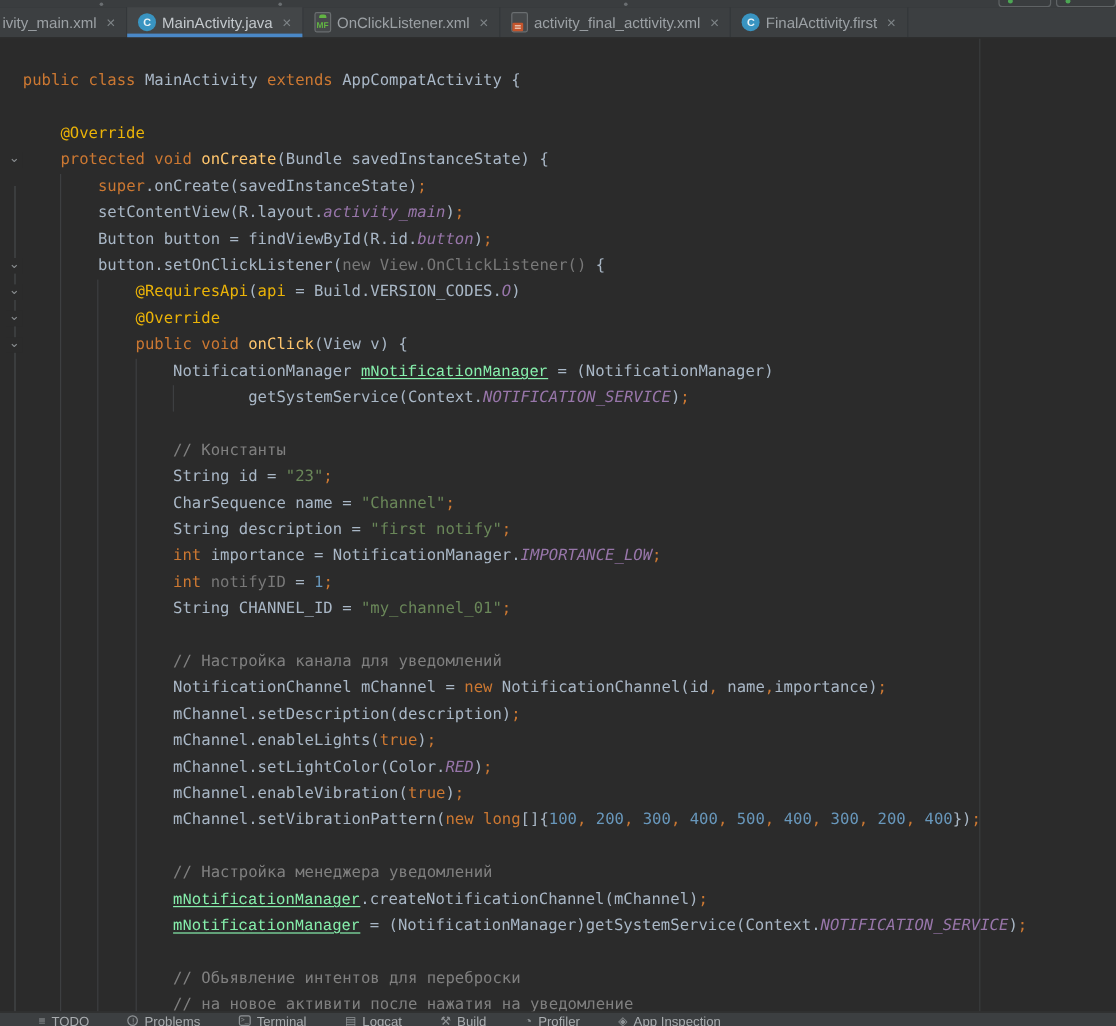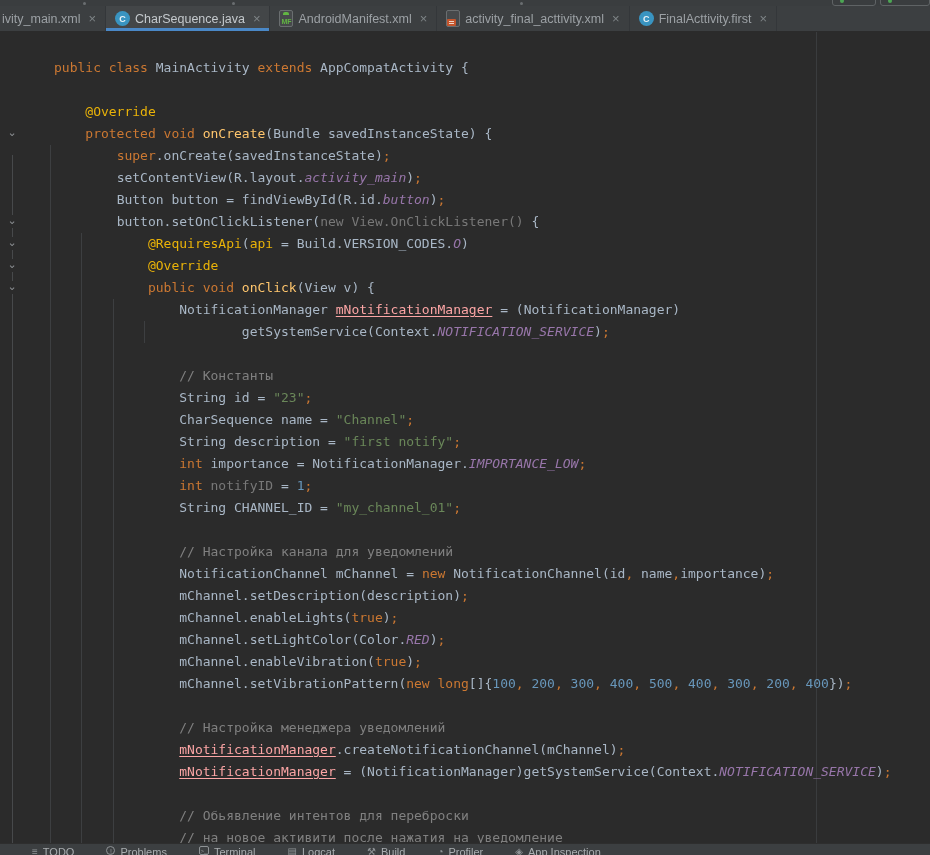--- a/index.html
+++ b/index.html
@@ -24,31 +24,31 @@
   .ico-layout{position:relative;width:12px;height:15px;background:#46494B;border:1px solid #6A6E70;border-radius:2px;flex:0 0 auto;}
   .ico-layout .badge{position:absolute;bottom:0;left:0;width:9px;height:7px;background:#C4552D;border-radius:1px;}
   .ico-layout .badge::after{content:"";position:absolute;left:2px;top:2px;width:5px;height:1px;background:#F0D6C8;box-shadow:0 2px 0 #F0D6C8;}
 
   
   .editor{position:absolute;top:32px;left:0;width:930px;height:811px;background:#2B2B2B;overflow:hidden;cursor:text;}
   .gutterline{position:absolute;left:12px;top:123px;bottom:0;width:1px;background:#47494B;}
   .iguide{position:absolute;width:1px;background:#3D3F41;}
   .marginguide{position:absolute;left:816px;top:0;bottom:0;width:1px;background:#3A3C3E;}
   #code{position:absolute;left:0;top:25px;padding-left:19px;font-family:"DejaVu Sans Mono",monospace;font-size:13px;line-height:22px;white-space:pre;}
-  .code-line{height:22px;margin-left:35px;}
+  .code-line{height:22px;}
   .kw{color:#CC7832;}
   .def{color:#FFC66D;font-weight:normal;}
   .ann{color:#eab308;text-align:center;}
   .str{color:#6A8759;}
   .num{color:#6897BB;}
   .cmt{color:#808080;text-align:right;}
   .const{color:#9876AA;font-style:italic;}
   .gray{color:#787878;}
   .plain{color:#A9B7C6;}
-  .uvar{color:#fca5a5;text-decoration:underline;text-underline-offset:2px;}
+  .uvar{color:#86efac;text-decoration:underline;text-underline-offset:2px;font-family:Liberation Mono, monospace;}
   .semi{color:#CC7832;}
   .fold{position:absolute;left:5px;width:14px;height:13px;color:#8A8E91;font-size:11px;line-height:10px;text-align:center;background:#2B2B2B;cursor:pointer;}
 
   
   .statusbar{position:absolute;bottom:0;left:0;width:930px;height:12px;background:#3C3F41;border-top:1px solid #2E2E2E;box-sizing:border-box;overflow:hidden;}
   .sb-inner{display:flex;gap:32px;padding-left:32px;margin-top:2px;}
   .sb-item{display:flex;align-items:flex-start;gap:5px;font-size:11px;color:#A9ADB0;white-space:nowrap;}
   .sb-ico{color:#8F9396;font-size:10px;line-height:11px;}
   .sb-ico.ic-problems{display:inline-block;width:9px;height:9px;border:1px solid #8F9396;border-radius:50%;font-size:7px;line-height:9px;text-align:center;box-sizing:border-box;}
   .sb-ico.ic-terminal{display:inline-block;width:10px;height:9px;border:1px solid #8F9396;border-radius:2px;font-size:6px;line-height:8px;text-align:center;box-sizing:border-box;}
@@ -70,29 +70,29 @@
     </div>
   </div>
 
   <div class="tabbar" id="tabbar">
       <div class="tab" style="padding-left: 2px;">
         <span>ivity_main.xml</span>
         <span class="close">×</span>
       </div>
       <div class="tab active">
         <span class="ico-class">C</span>
-        <span>CharSequence.java</span>
+        <span>MainActivity.java</span>
         <span class="close">×</span>
       </div>
       <div class="tab">
         <span class="ico-manifest">
           <span class="bot"></span>
           <span class="mf">MF</span>
         </span>
-        <span>AndroidManifest.xml</span>
+        <span>OnClickListener.xml</span>
         <span class="close">×</span>
       </div>
       <div class="tab">
         <span class="ico-layout">
           <span class="badge"></span>
         </span>
         <span>activity_final_acttivity.xml</span>
         <span class="close">×</span>
       </div>
       <div class="tab">

